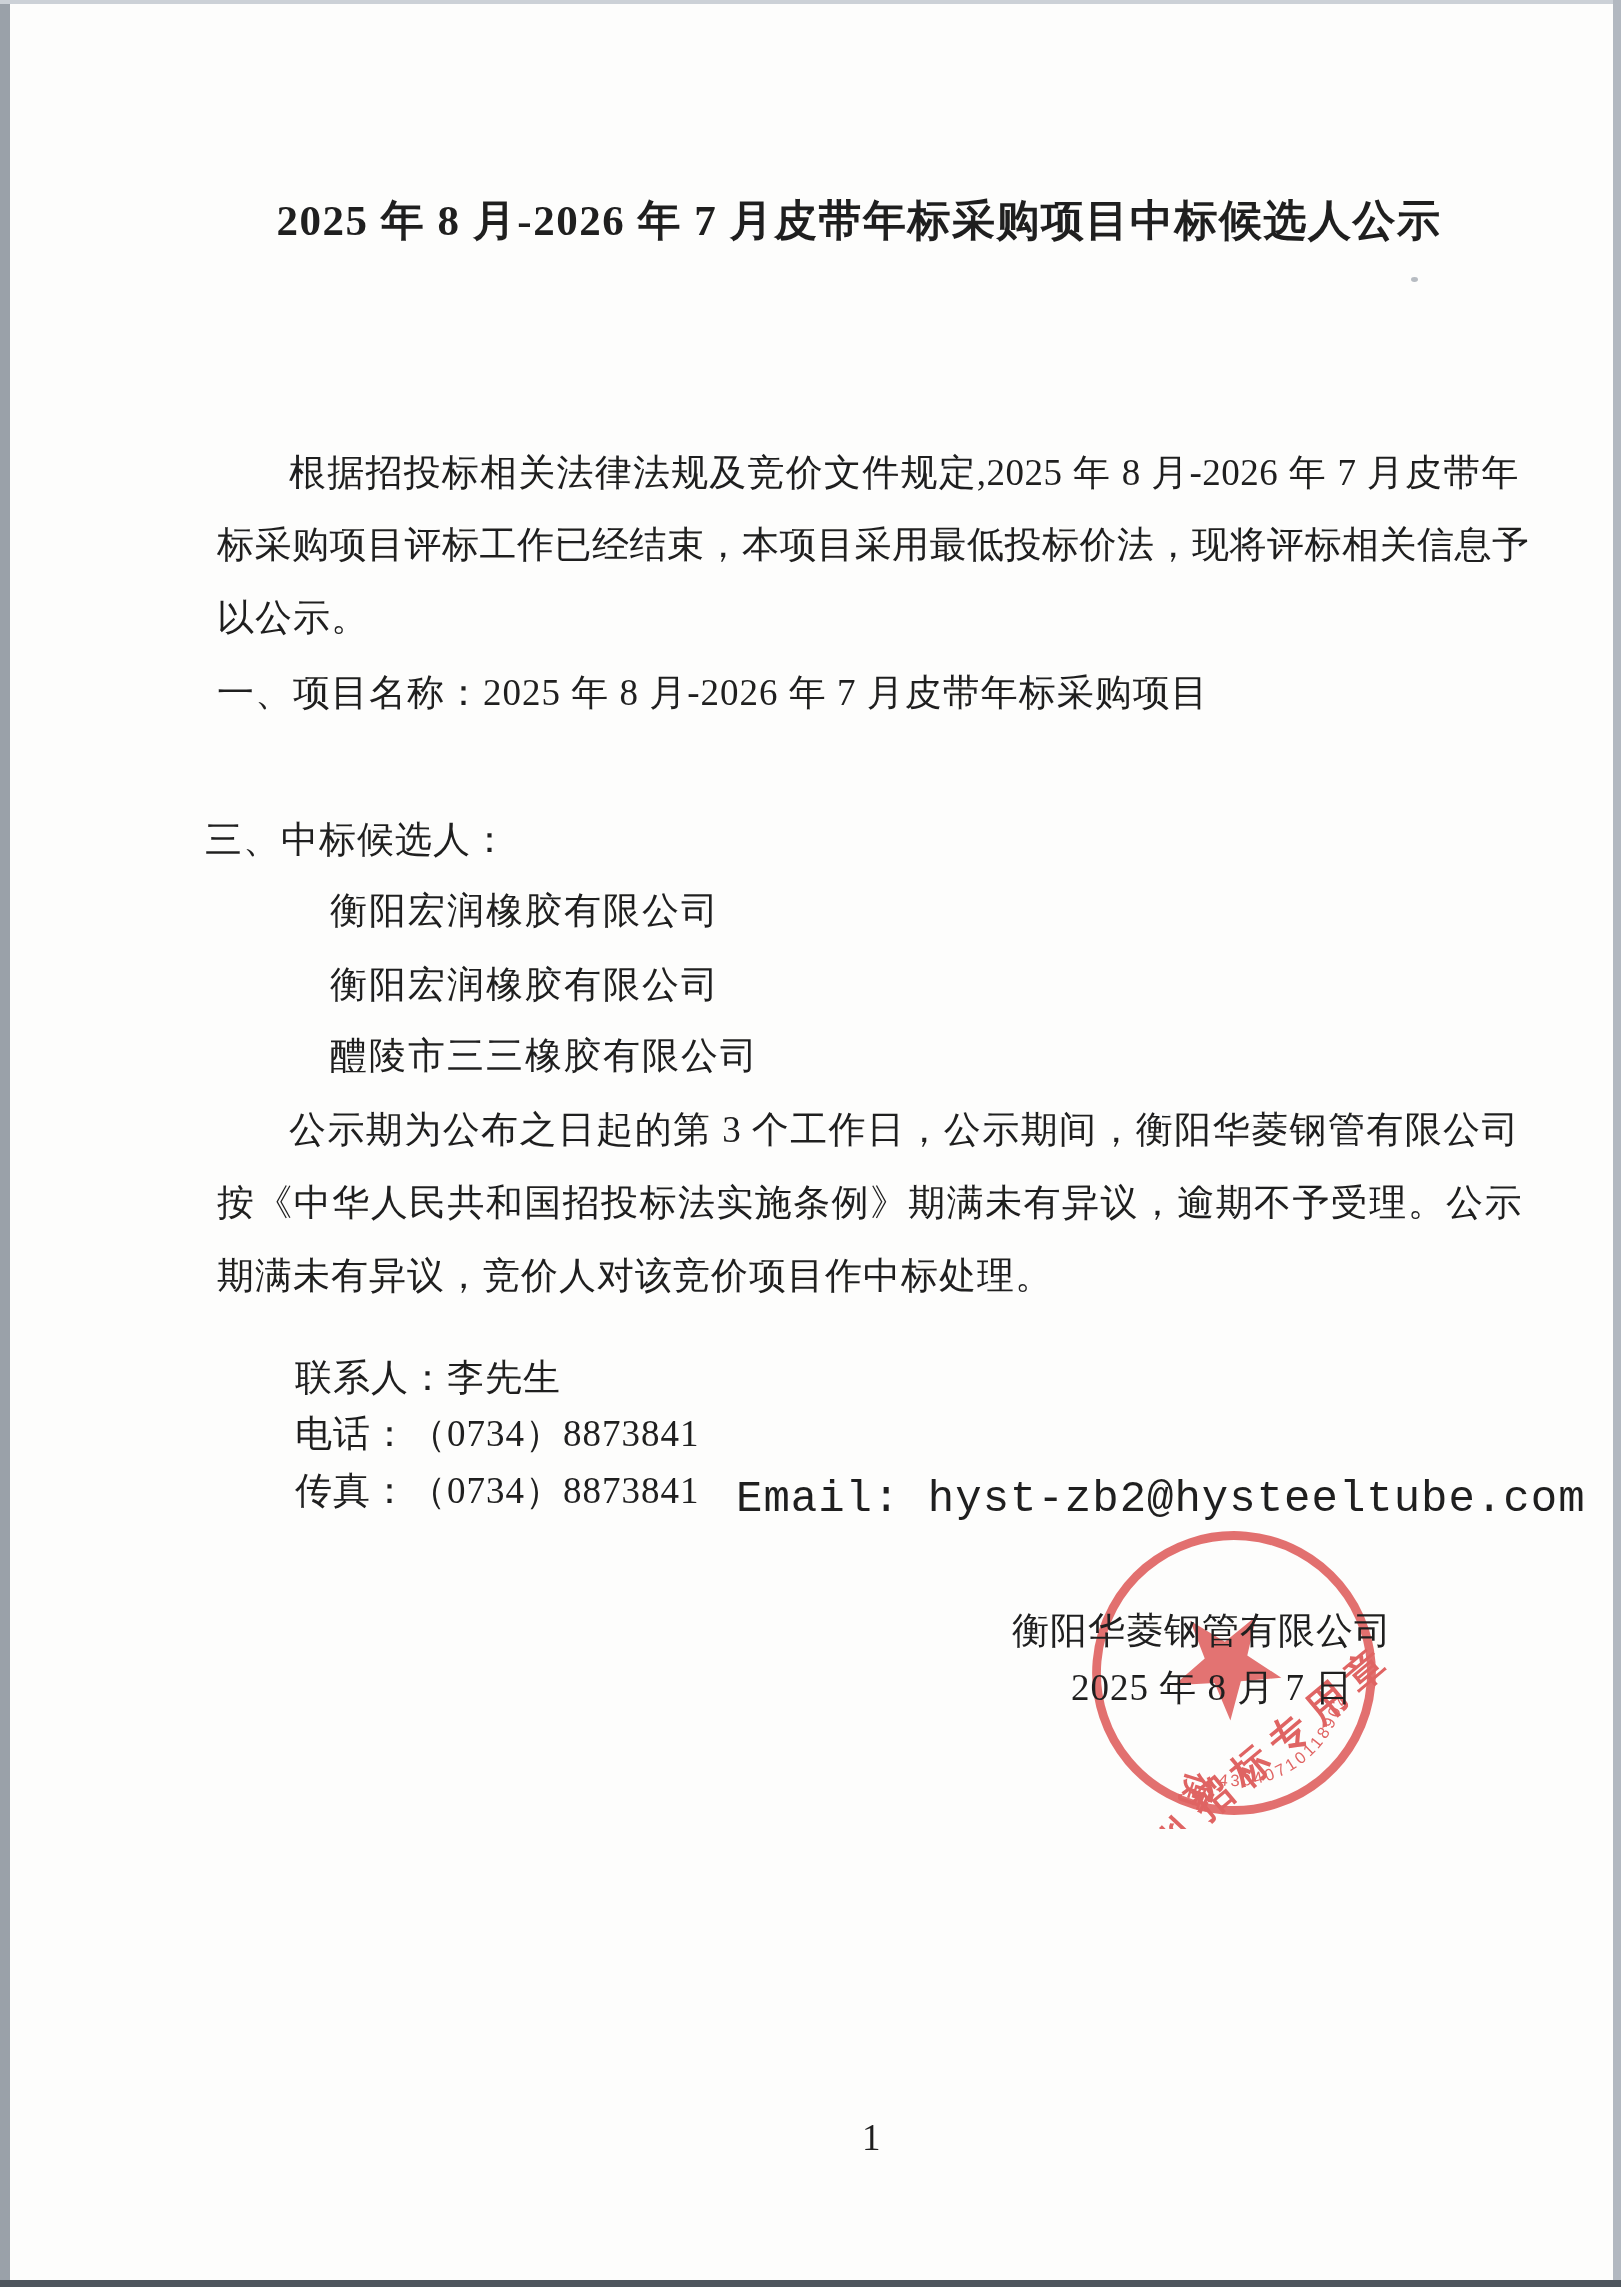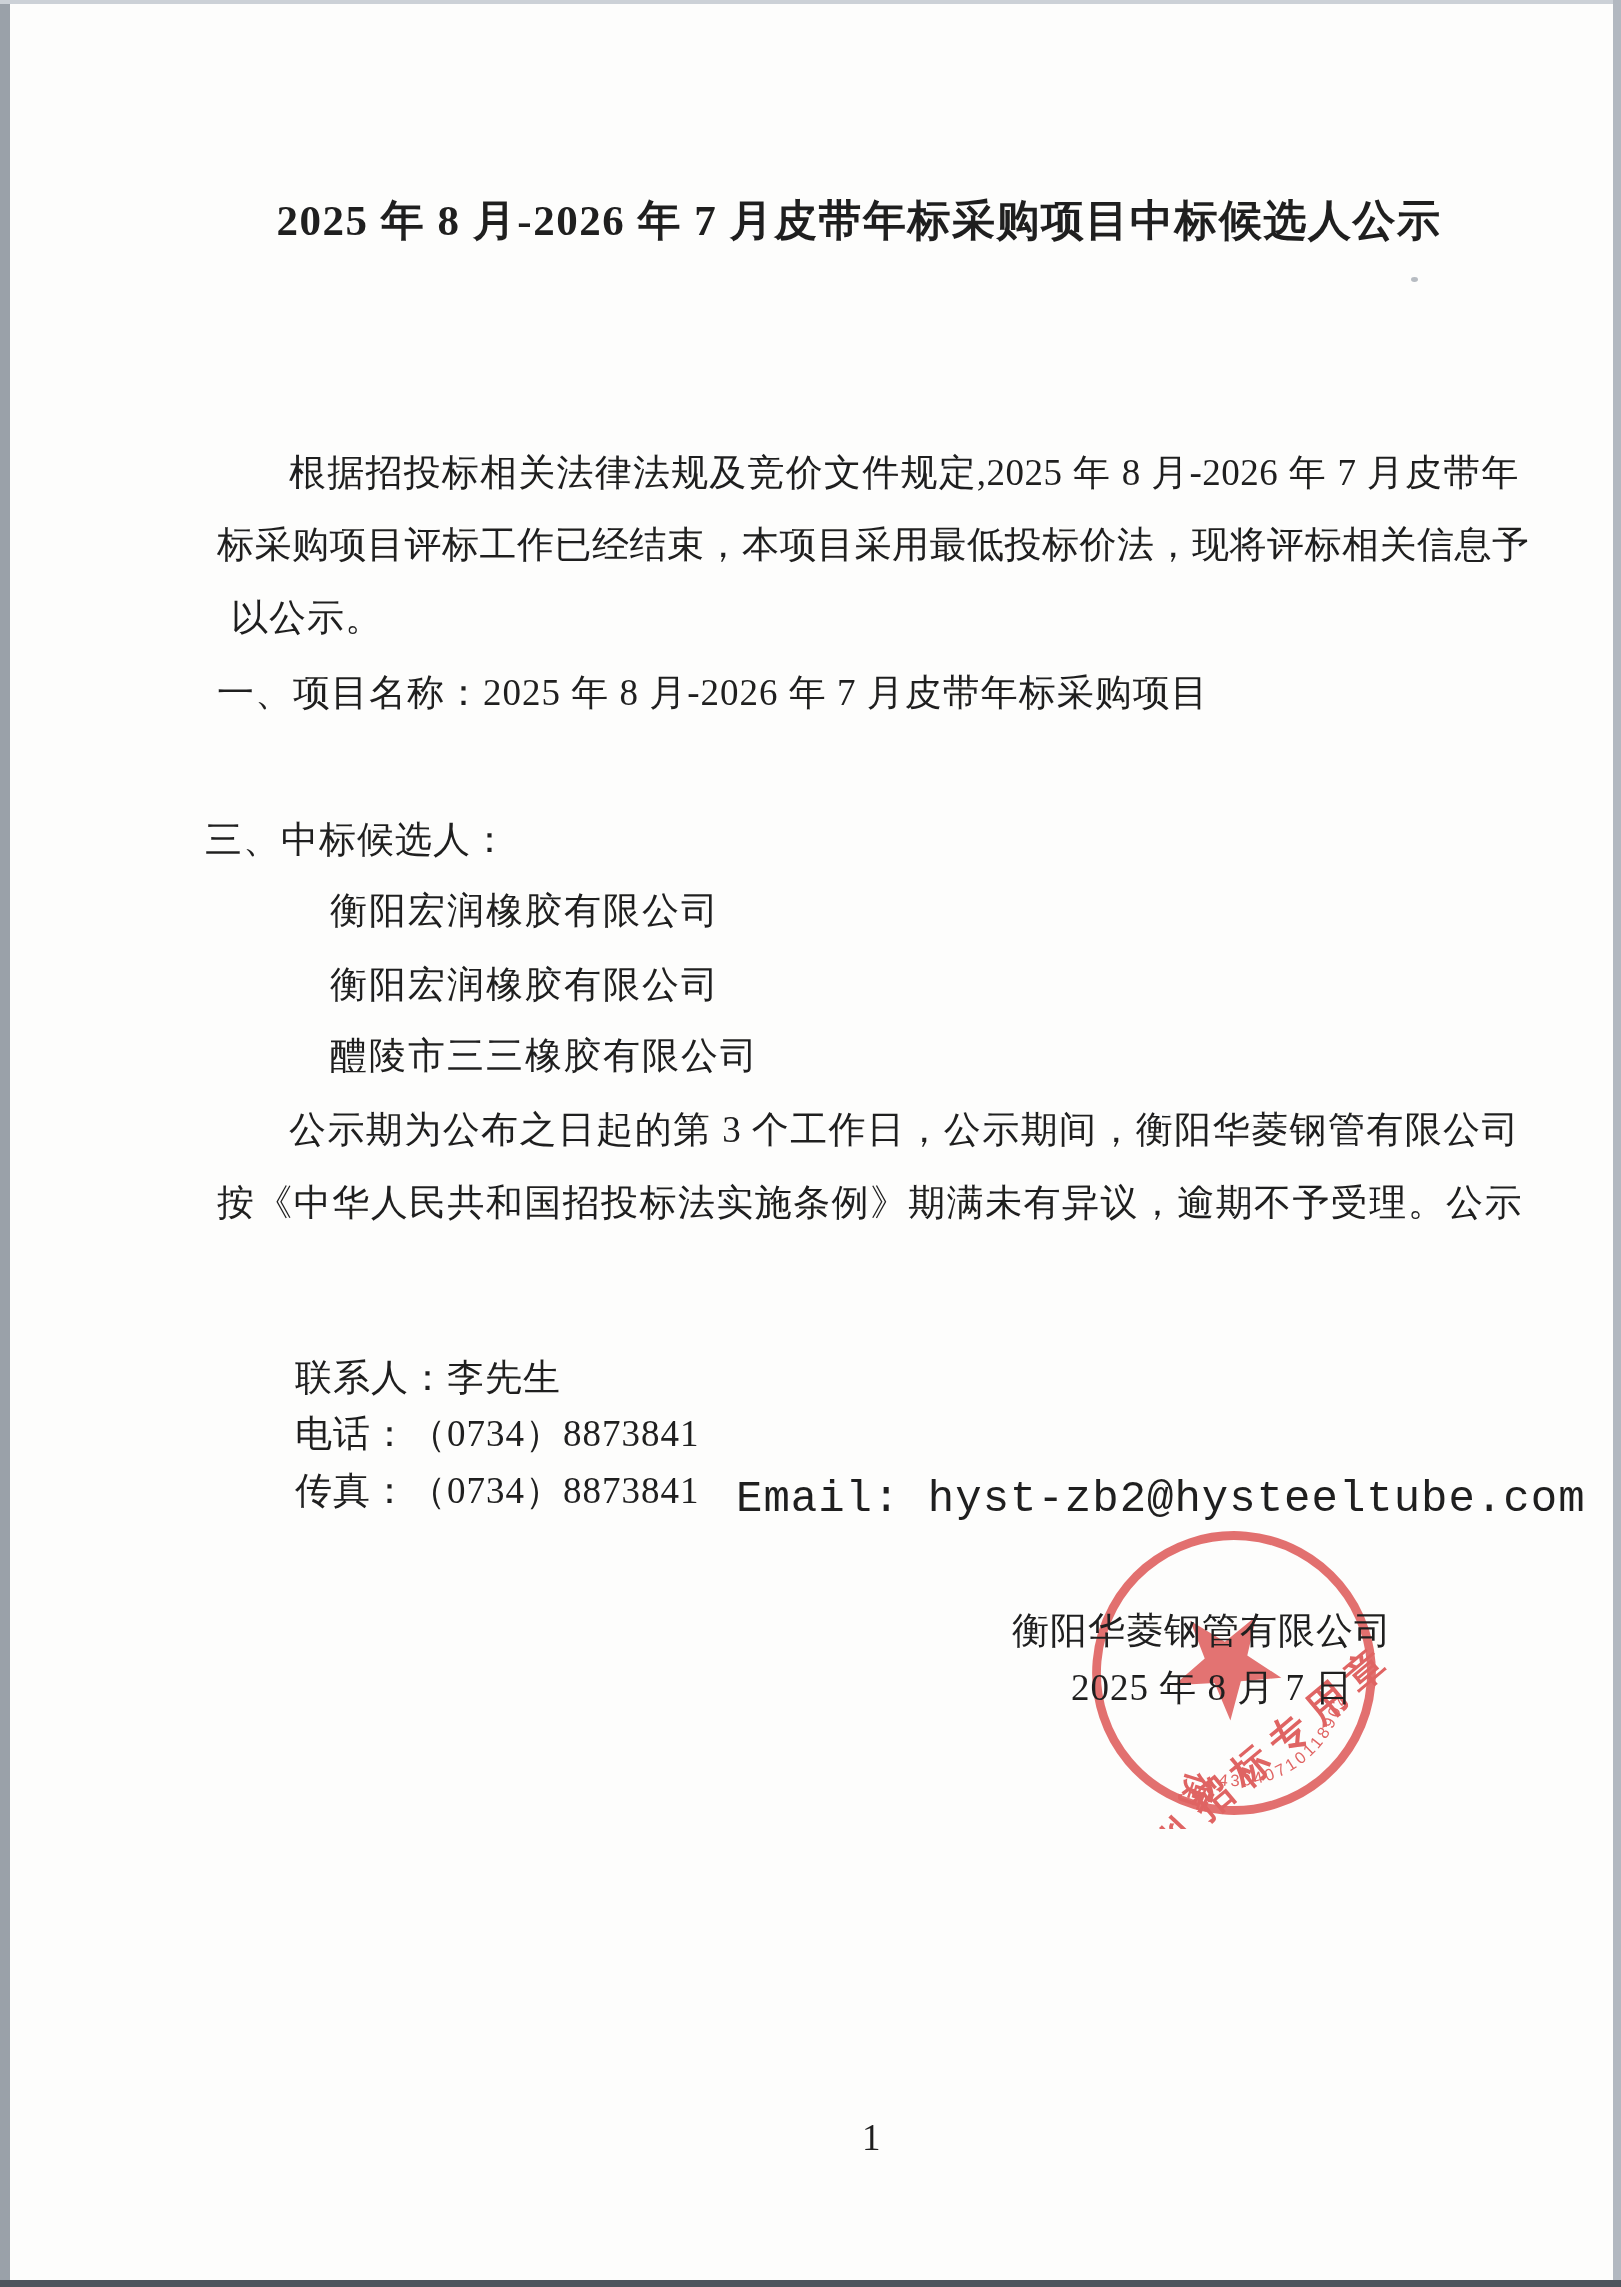--- a/index.html
+++ b/index.html
@@ -61,31 +61,32 @@
       <text font-size="17" letter-spacing="3.2" fill="#dc4f4e" font-family="Liberation Sans, DejaVu Sans, sans-serif">
         <textPath href="#serialPath" startOffset="4">43040710118902</textPath>
       </text>
     </g>
   </svg>
 
   <div class="line title">2025 年 8 月-2026 年 7 月皮带年标采购项目中标候选人公示</div>
 
   <div class="line j" style="top:451px;left:289px;width:1230px">根据招投标相关法律法规及竞价文件规定,2025 年 8 月-2026 年 7 月皮带年</div>
   <div class="line j" style="top:523px;left:217px;width:1305px">标采购项目评标工作已经结束，本项目采用最低投标价法，现将评标相关信息予</div>
-  <div class="line" style="top:596px;left:231px">以公示。</div>
+  <div class="line" style="top:596px;left:217px">以公示。</div>
 
   <div class="line" style="top:671px;left:217px">一、项目名称：2025 年 8 月-2026 年 7 月皮带年标采购项目</div>
   <div class="line" style="top:818px;left:205px">三、中标候选人：</div>
 
   <div class="line candidate" style="top:889px;left:330px">衡阳宏润橡胶有限公司</div>
   <div class="line candidate" style="top:963px;left:330px">衡阳宏润橡胶有限公司</div>
   <div class="line candidate" style="top:1034px;left:330px">醴陵市三三橡胶有限公司</div>
 
   <div class="line j" style="top:1108px;left:289px;width:1230px">公示期为公布之日起的第 3 个工作日，公示期间，衡阳华菱钢管有限公司</div>
   <div class="line j" style="top:1181px;left:217px;width:1305px">按《中华人民共和国招投标法实施条例》期满未有异议，逾期不予受理。公示</div>
+  <div class="line" style="top:1254px;left:217px">期满未有异议，竞价人对该竞价项目作中标处理。</div>
 
   <div class="line" style="top:1356px;left:295px">联系人：李先生</div>
   <div class="line" style="top:1412px;left:295px">电话：（0734）8873841</div>
   <div class="line" style="top:1469px;left:295px">传真：（0734）8873841</div>
   <div class="line mono" style="top:1473px;left:736px">Email: hyst-zb2@hysteeltube.com</div>
 
   <div class="line overstamp" style="top:1609px;left:1012px">衡阳华菱钢管有限公司</div>
   <div class="line overstamp" style="top:1666px;left:1071px">2025 年 8 月 7 日</div>
 
   <div class="line pagenum" style="top:2116px;left:862px">1</div>

